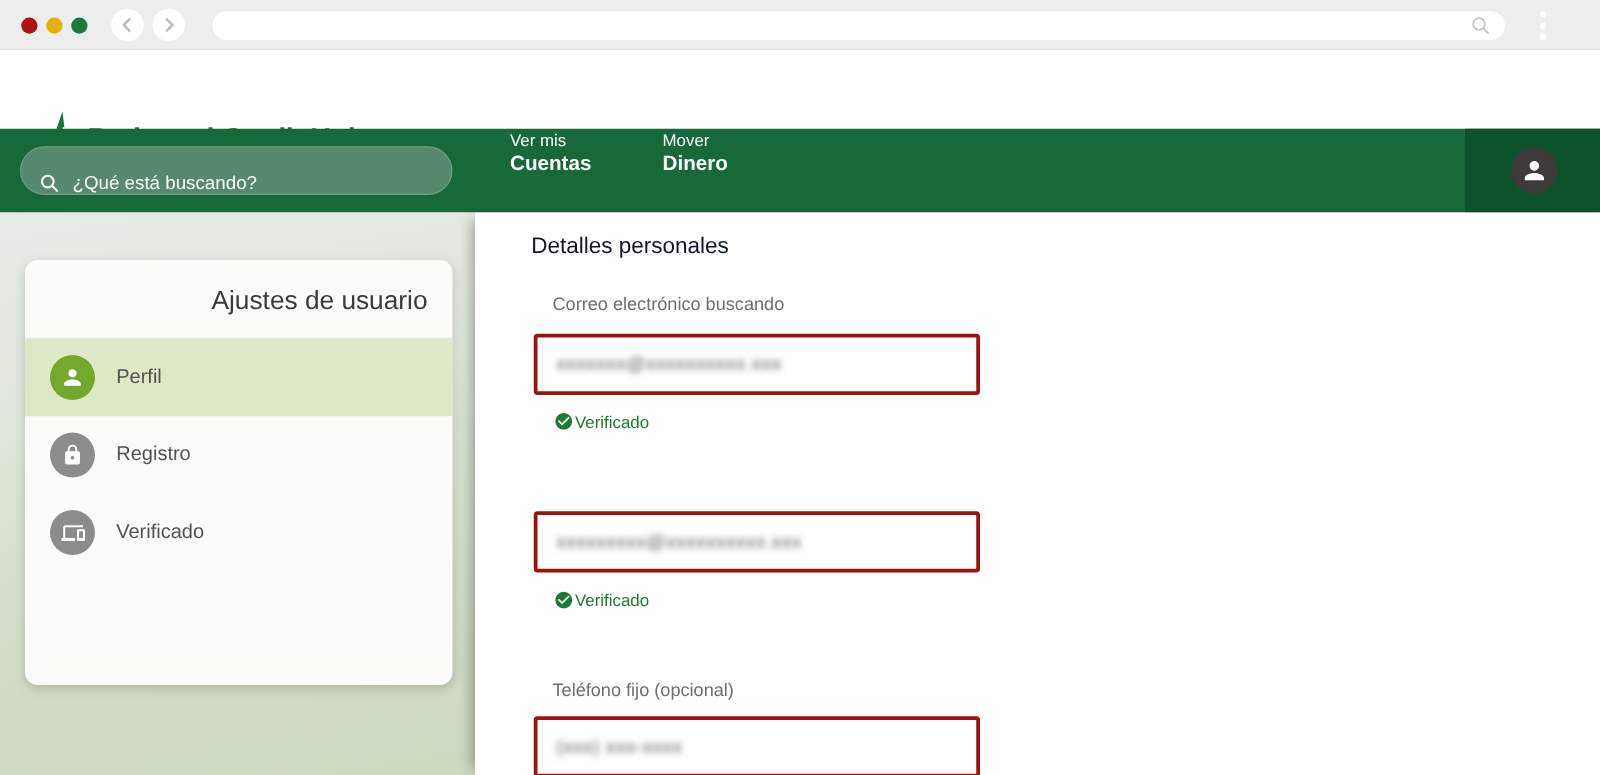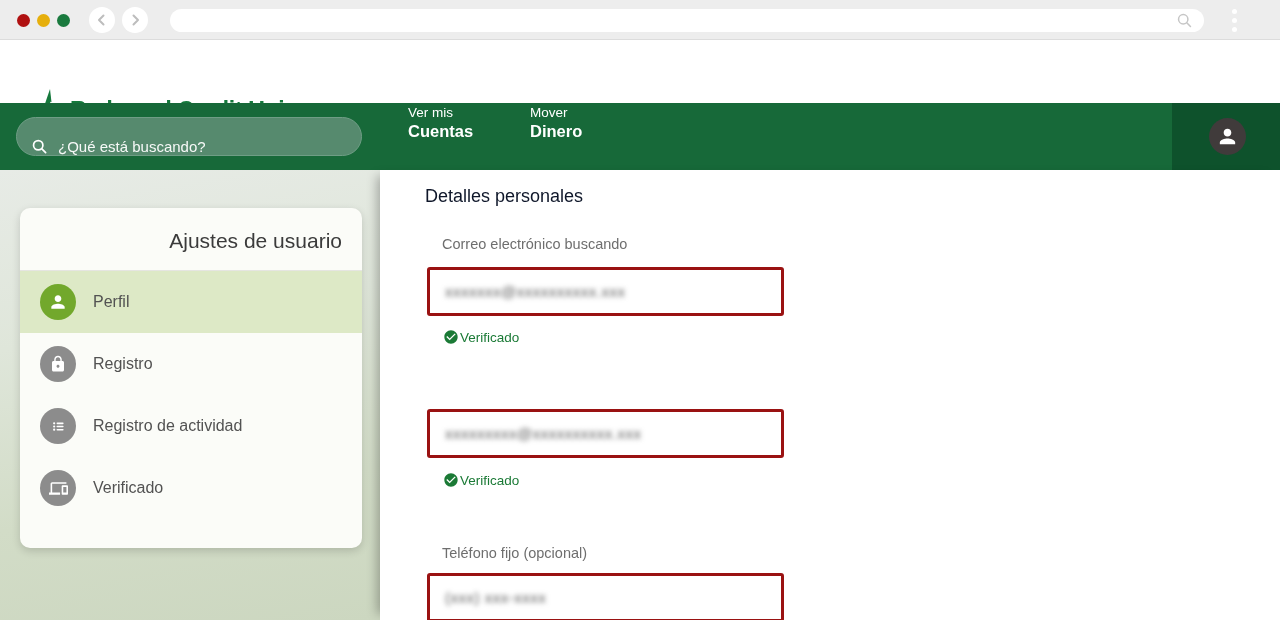--- a/index.html
+++ b/index.html
@@ -172,33 +172,20 @@
 
         <div class="srow">
           <span class="icircle gry">
             <svg width="18" height="18" viewBox="0 0 24 24">
                 <path fill="#fff" d="M18 8h-1V6c0-2.76-2.24-5-5-5S7 3.24 7 6v2H6c-1.1 0-2 .9-2 2v10c0 1.1.9 2 2 2h12c1.1 0 2-.9 2-2V10c0-1.1-.9-2-2-2zm-6 9c-1.1 0-2-.9-2-2s.9-2 2-2 2 .9 2 2-.9 2-2 2zm3.1-9H8.9V6c0-1.71 1.39-3.1 3.1-3.1 1.71 0 3.1 1.39 3.1 3.1v2z"></path>
               </svg>
           </span>
           <span class="slabel">Registro</span>
         </div>
 
-        <div class="srow">
-          <span class="icircle gry">
-            <svg width="19" height="19" viewBox="0 0 24 24">
-              <circle cx="6.5" cy="8" r="1.4" fill="#fff"></circle>
-                <rect x="9.5" y="7" width="9" height="2" rx="1" fill="#fff"></rect>
-              <circle cx="6.5" cy="12" r="1.4" fill="#fff"></circle>
-                <rect x="9.5" y="11" width="9" height="2" rx="1" fill="#fff"></rect>
-              <circle cx="6.5" cy="16" r="1.4" fill="#fff"></circle>
-                <rect x="9.5" y="15" width="9" height="2" rx="1" fill="#fff"></rect>
-            </svg>
-          </span>
-          <span class="slabel">Registro de actividad</span>
-        </div>
 
         <div class="srow">
           <span class="icircle gry">
             <svg width="19" height="19" viewBox="0 0 24 24">
                 <path fill="#fff" d="M4 6h18V4H4c-1.1 0-2 .9-2 2v11H0v3h14v-3H4V6zm19 2h-6c-.55 0-1 .45-1 1v10c0 .55.45 1 1 1h6c.55 0 1-.45 1-1V9c0-.55-.45-1-1-1zm-1 9h-4v-7h4v7z"></path>
               </svg>
           </span>
           <span class="slabel">Verificado</span>
         </div>
       </div>

